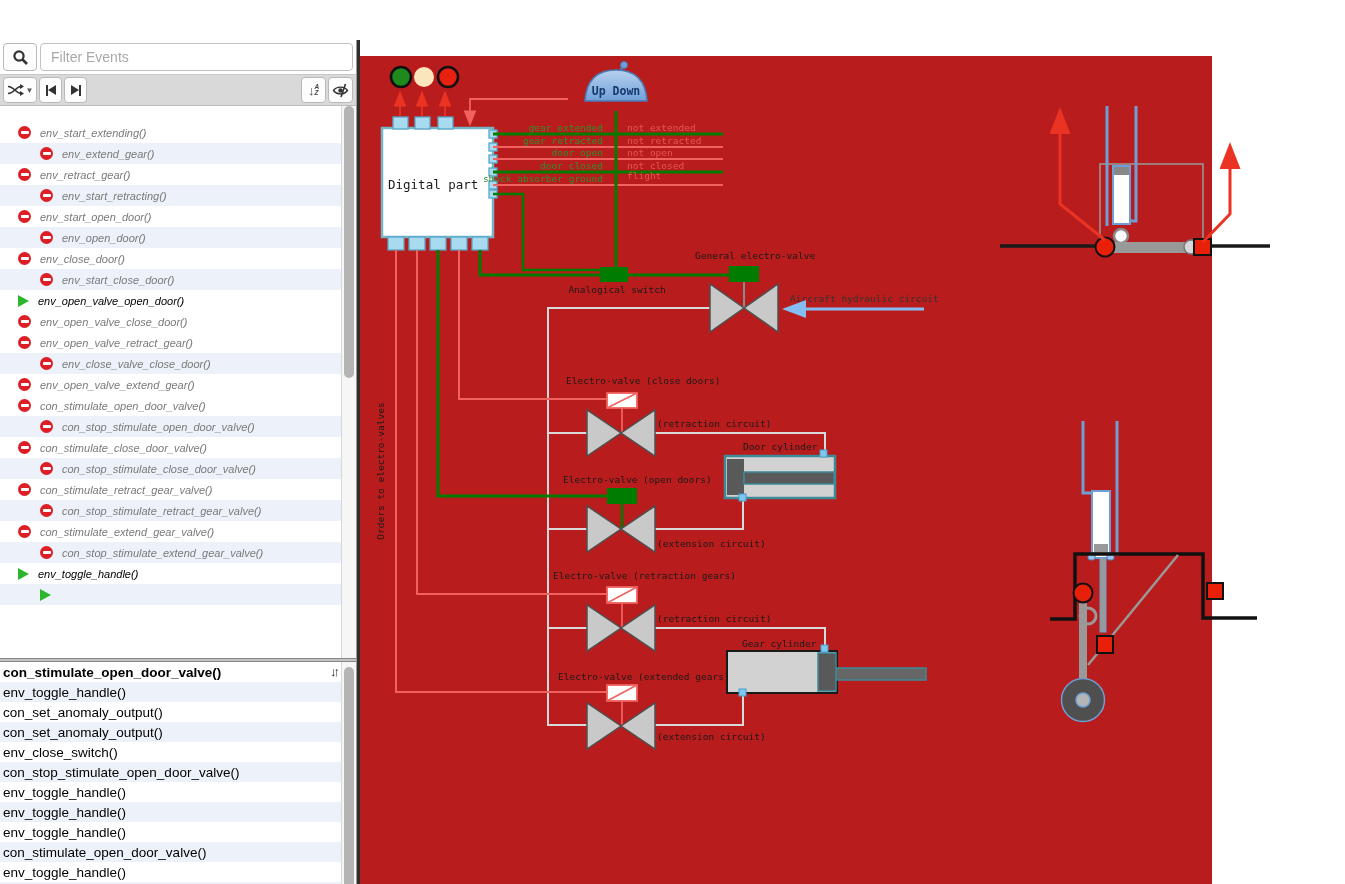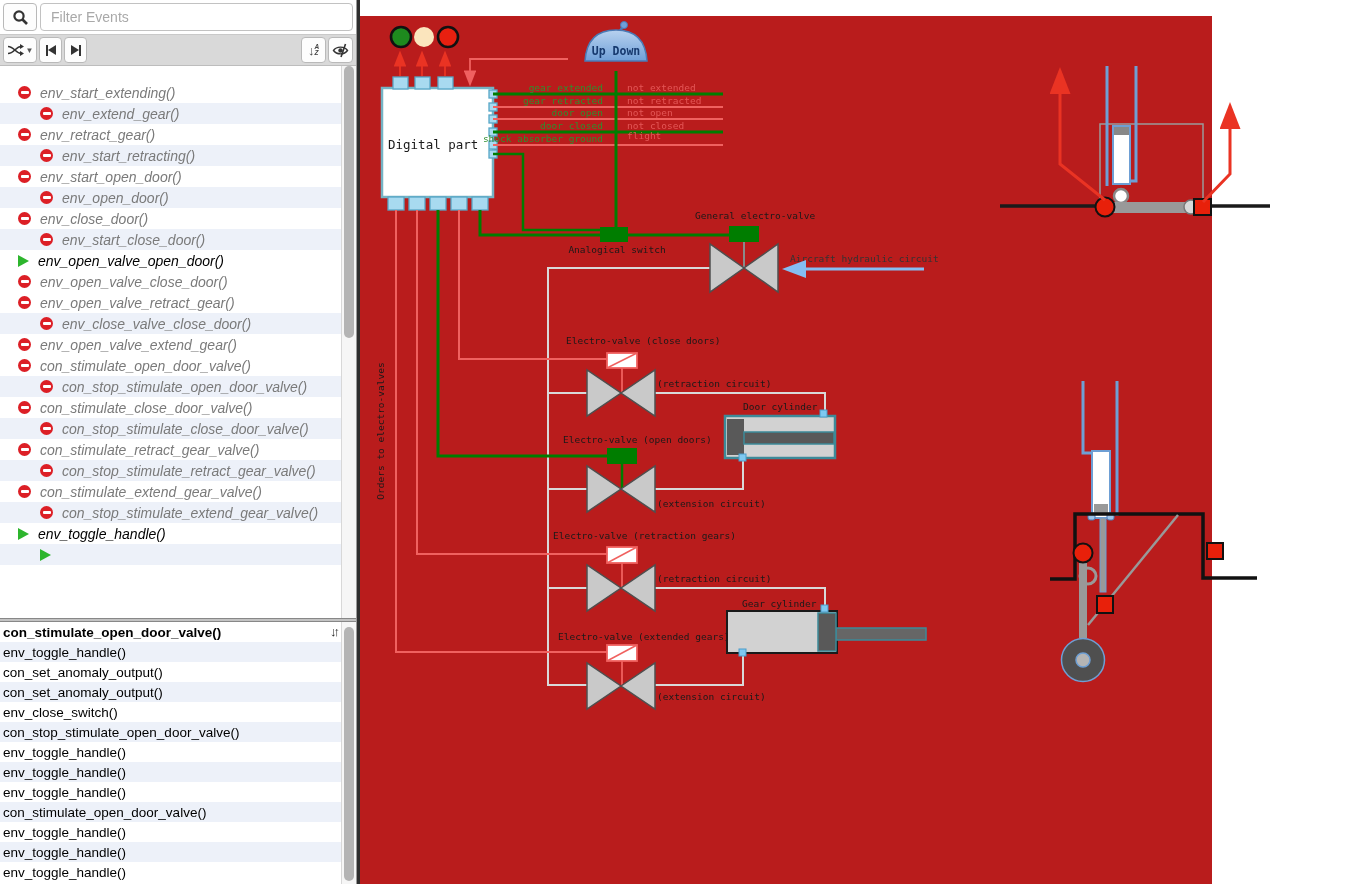--- a/index.html
+++ b/index.html
@@ -1,17 +1,17 @@
 <!DOCTYPE html>
 <html><head>
 <meta charset="utf-8">
 <style>
   html,body{margin:0;padding:0;background:#fff;}
   body{width:1345px;height:884px;overflow:hidden;font-family:"Liberation Sans",sans-serif;position:relative;}
-  #app{position:absolute;inset:0;}
+  #app{position:absolute;inset:0;margin-top:40px;}
 
   
   .left-panel{position:absolute;left:0;top:0;width:356px;height:884px;background:#fff;}
   .v-divider{position:absolute;left:356px;top:0;width:4px;height:884px;background:#2e2e2e;border-left:1px solid #9a9a9a;box-sizing:border-box;}
   .diagram{position:absolute;left:360px;top:16px;width:852px;height:884px;background:#b91c1c;}
 
   
   .toolbar{position:absolute;top:0;left:0;width:356px;height:66px;background:#fff;}
   .tb-row1{position:absolute;top:0;left:0;right:0;height:34px;display:flex;align-items:center;padding:3px;box-sizing:border-box;gap:3px;}
   .btn{background:#fdfdfd;border:1px solid #b9b9b9;border-radius:4px;display:flex;align-items:center;justify-content:center;box-sizing:border-box;color:#444;}
@@ -35,21 +35,21 @@
 
   
   .events-viewport{position:absolute;top:66px;left:0;width:341px;height:552px;overflow:hidden;background:#fff;}
   .events-inner{padding-top:16px;}
   .ev-row{height:21px;display:flex;align-items:center;padding-left:18px;box-sizing:border-box;}
   .ev-row.alt{background:#edf1f9;padding-left:40px;}
   .ic{flex:0 0 auto;margin-right:9px;}
   .ic.stop{width:13px;height:13px;border-radius:50%;background:#dc1f26;position:relative;}
   .ic.stop::after{content:"";position:absolute;left:2.5px;top:5px;width:8px;height:3px;background:#fff;border-radius:1px;}
   .ic.play{width:0;height:0;border-top:6.5px solid transparent;border-bottom:6.5px solid transparent;border-left:11px solid #2db52d;}
-  .ev-label{font-size:14px;white-space:nowrap;}
+  .ev-label{font-size:11px;white-space:nowrap;}
   .ev-label.dis{color:#7a7a7a;font-style:italic;}
   .ev-label.en{color:#000;font-style:italic;}
 
   
   .sb{position:absolute;width:15px;background:#f6f6f6;border-left:1px solid #d8d8d8;box-sizing:border-box;}
   .sb-events{top:66px;right:0;height:552px;}
   .sb-history{top:622px;right:0;height:262px;}
   .sb-thumb{position:absolute;left:2px;width:10px;background:#b4b4b4;border-radius:6px;}
 
   

